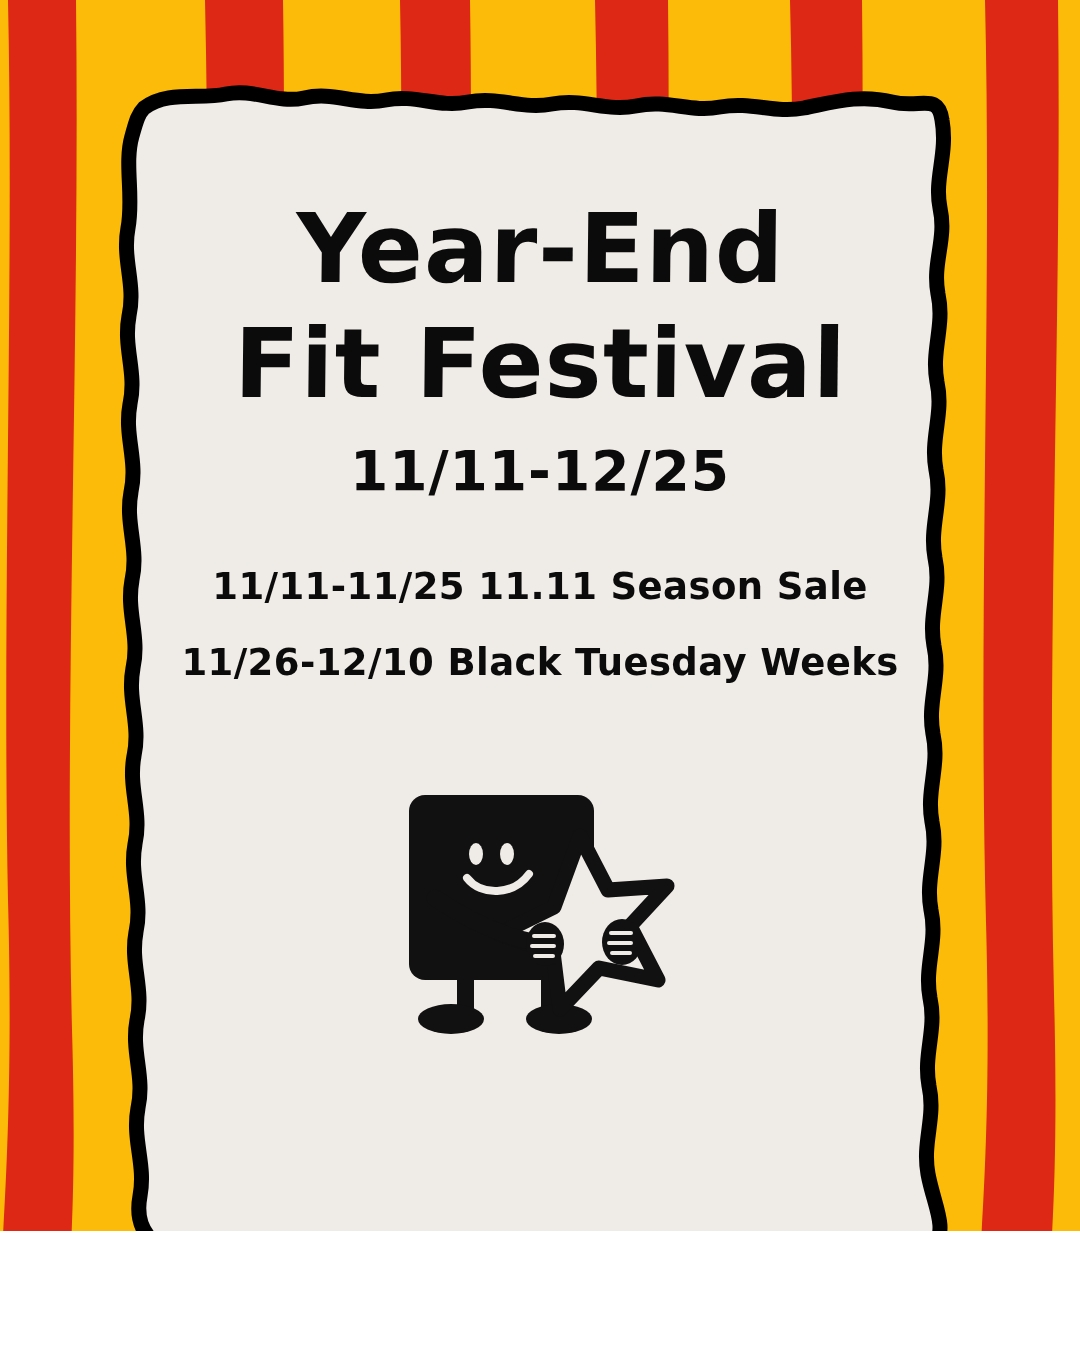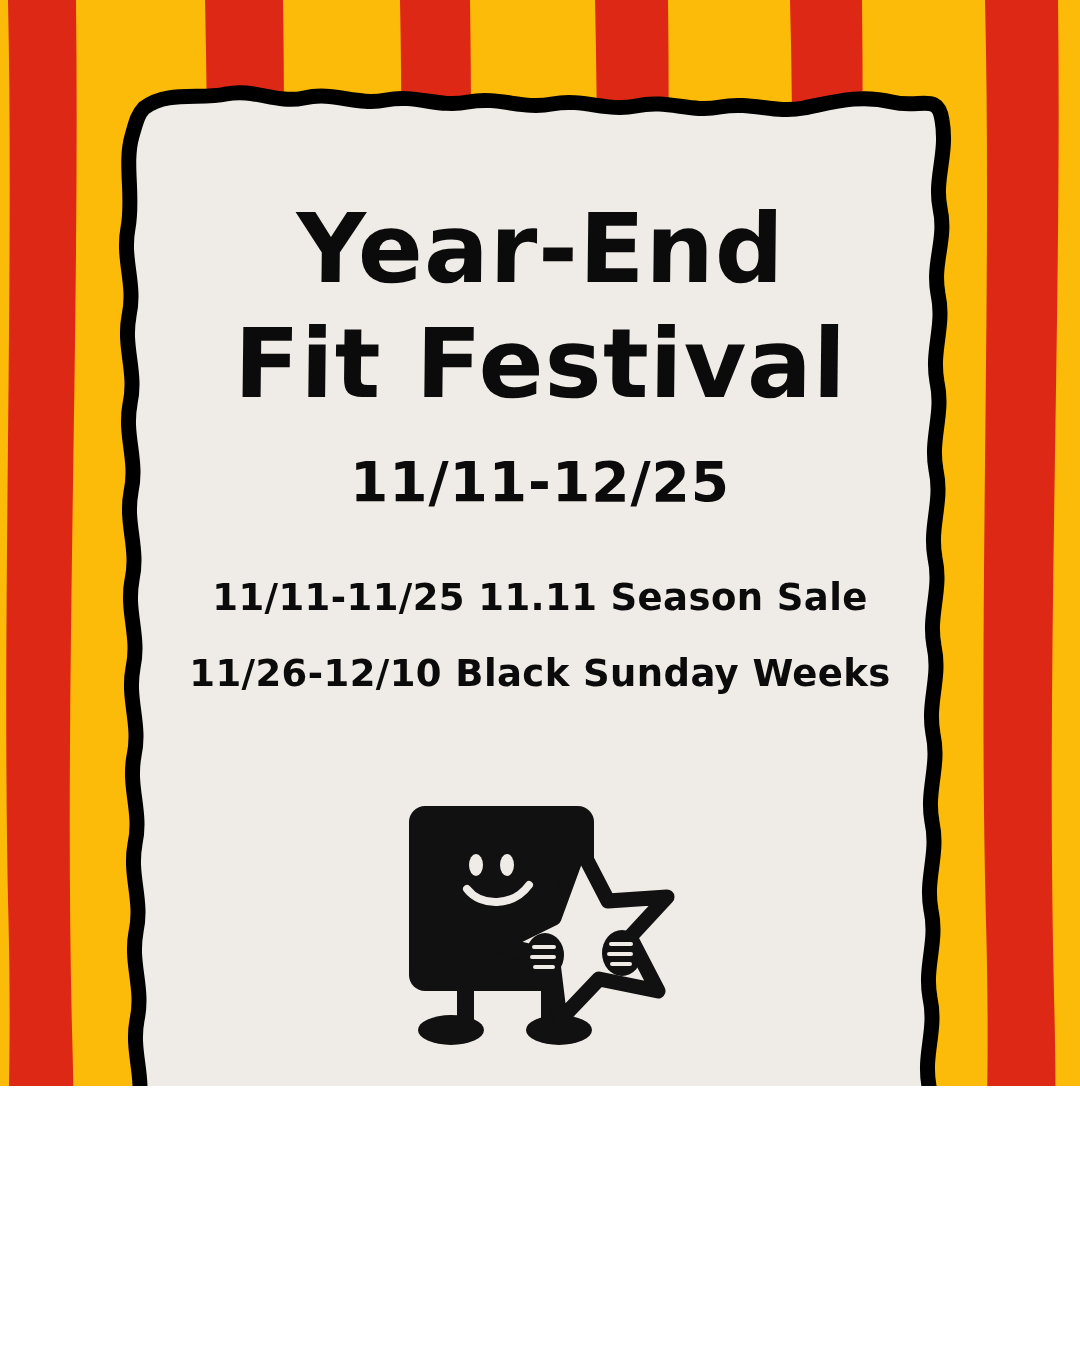--- a/index.html
+++ b/index.html
@@ -8,21 +8,21 @@
     padding: 0;
     background: #ffffff;
   }
   body {
     font-family: "DejaVu Sans", sans-serif;
   }
 
   #poster {
     position: relative;
     width: 1080px;
-    height: 1086px;
+    height: 1231px;
     overflow: hidden;
     background: #f0abfc;
   }
 
   
   #stripes-bg {
     position: absolute;
     inset: 0;
     width: 1080px;
     height: 1350px;
@@ -69,21 +69,21 @@
     line-height: 1.16;
     letter-spacing: 1px;
     white-space: nowrap;
     transform: skewX(-0.6deg);
   }
   .title-line.l2 {
     margin-top: 4px;
   }
 
   .main-dates {
-    margin-top: 29px;
+    margin-top: 18px;
     font-family: "DejaVu Sans", sans-serif;
     font-weight: 700;
     font-size: 55px;
     letter-spacing: 1px;
     color: #0b0b0b;
     white-space: nowrap;
   }
 
   .event-list {
     margin-top: 62px;
@@ -195,21 +195,21 @@
 
       <div class="title-block">
         <div class="title-line l1">Year-End</div>
         <div class="title-line l2">Fit Festival</div>
       </div>
 
       <div class="main-dates">11/11-12/25</div>
 
       <div class="event-list">
         <div class="event-line">11/11-11/25 11.11 Season Sale</div>
-        <div class="event-line">11/26-12/10 Black Sunday Weeks</div>
+        <div class="event-line">11/26-12/10 Black Tuesday Weeks</div>
       </div>
 
       <div class="mascot-wrap">
         <svg id="mascot-svg" viewBox="0 0 290 270" aria-hidden="true">
 
           <g fill="#111111">
             <rect x="62" y="190" width="17" height="48" rx="3"></rect>
             <ellipse cx="56" cy="239" rx="33" ry="15"></ellipse>
           </g>
 

